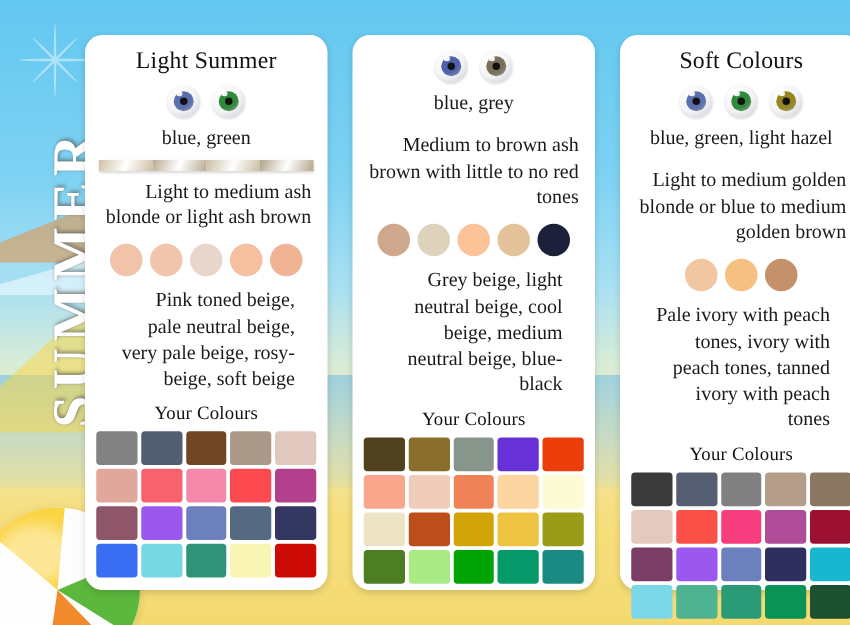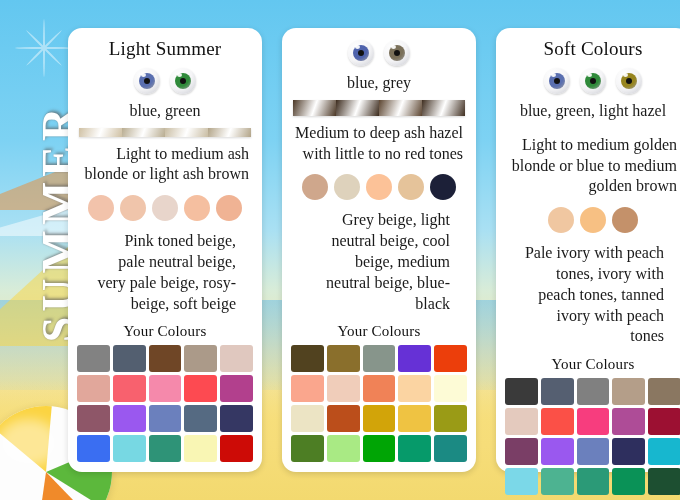--- a/index.html
+++ b/index.html
@@ -238,21 +238,21 @@
           <div class="glint"></div>
       </div>
     </div>
     <div class="eye-caption">blue, grey</div>
     <div class="hair-strip">
         <div class="hair-seg" style="background: linear-gradient(110deg, rgb(75, 55, 37), rgba(255, 255, 255, 0.3), rgb(75, 55, 37));"></div>
         <div class="hair-seg" style="background: linear-gradient(110deg, rgb(59, 42, 28), rgba(255, 255, 255, 0.3), rgb(59, 42, 28));"></div>
         <div class="hair-seg" style="background: linear-gradient(110deg, rgb(92, 69, 48), rgba(255, 255, 255, 0.3), rgb(92, 69, 48));"></div>
         <div class="hair-seg" style="background: linear-gradient(110deg, rgb(63, 46, 32), rgba(255, 255, 255, 0.3), rgb(63, 46, 32));"></div>
       </div>
-    <div class="hair-caption">Medium to deep ash hazel with little to no red tones</div>
+    <div class="hair-caption">Medium to brown ash brown with little to no red tones</div>
     <div class="skins">
         <div class="skin-dot" style="background: rgb(207, 167, 140);"></div>
         <div class="skin-dot" style="background: rgb(222, 210, 188);"></div>
         <div class="skin-dot" style="background: rgb(252, 194, 152);"></div>
         <div class="skin-dot" style="background: rgb(229, 195, 154);"></div>
         <div class="skin-dot" style="background: rgb(28, 32, 56);"></div>
       </div>
     <div class="skin-caption">Grey beige, light neutral beige, cool beige, medium neutral beige, blue-black</div>
     <div class="your-colours">Your Colours</div>
     <div class="grid">

